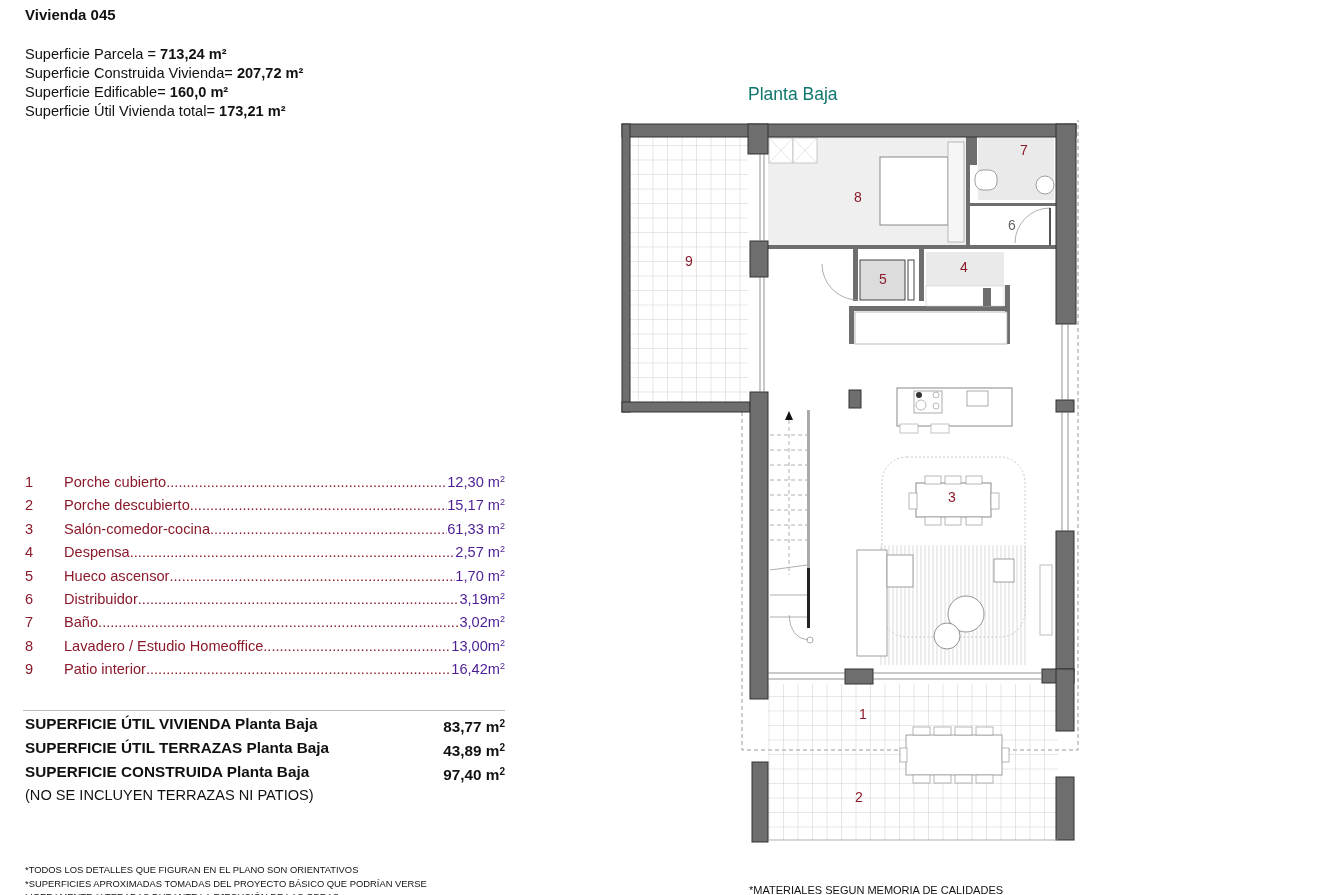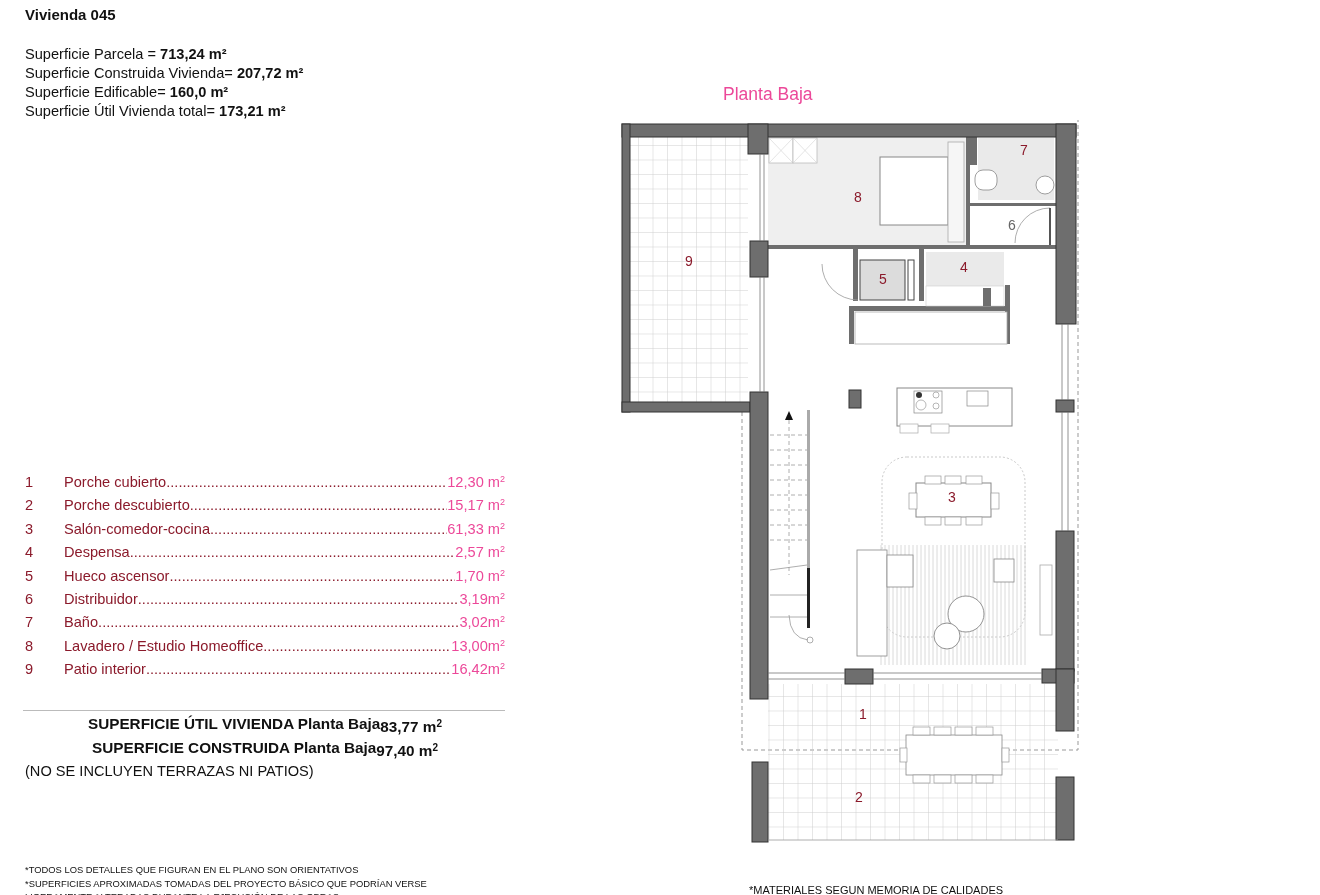--- a/index.html
+++ b/index.html
@@ -8,30 +8,30 @@
   .abs { position: absolute; }
   .title { left: 25px; top: 6px; font-size: 15px; font-weight: bold; }
   .summary { left: 25px; top: 45px; font-size: 14.6px; line-height: 19px; }
   .summary b { font-weight: bold; }
   .rooms { left: 25px; top: 469px; width: 480px; font-size: 14.6px; line-height: 20.4px; color: #8b1a2b; }
   .room-row { display: flex; align-items: baseline; white-space: nowrap; }
   .room-num { width: 39px; }
   .room-name { }
   .room-dots { flex: 1; overflow: hidden; color: #8b1a2b; letter-spacing: 0px; }
   .room-dots::before { content: "........................................................................................................................................"; }
-  .room-area { color: #ec4899; }
+  .room-area { color: #4c1d95; }
   .room-area sup { font-size: 9px; vertical-align: 5px; }
   .totals-line { left: 23px; top: 710px; width: 482px; height: 1px; background: #bbb; }
   .totals { left: 25px; top: 713px; width: 480px; font-size: 15.3px; line-height: 21px; }
-  .tot-row { display: flex; justify-content: center; font-weight: bold; }
+  .tot-row { display: flex; justify-content: space-between; font-weight: bold; }
   .tot-note { font-size: 14.6px; font-weight: normal; }
   .tot-row sup { font-size: 10px; vertical-align: 5px; }
   .foot { left: 25px; top: 863px; font-size: 9.4px; line-height: 13.5px; }
   .foot-right { left: 749px; top: 884px; font-size: 11px; }
-  .plan-title { left: 723px; top: 84px; font-size: 17.5px; color: #ec4899; }
+  .plan-title { left: 748px; top: 84px; font-size: 17.5px; color: #0f766e; }
   .room-label { font-size: 14px; color: #8b1a2b; }
 </style>
 </head>
 <body>
 
 <div class="abs title">Vivienda 045</div>
 
 <div class="abs summary">
   <div><span>Superficie Parcela = </span><b>713,24 m²</b></div>
   <div><span>Superficie Construida Vivienda= </span><b>207,72 m²</b></div>
@@ -94,20 +94,24 @@
       <span class="room-dots"></span>
       <span class="room-area"><span>16,42m</span><sup>2</sup></span>
     </div>
 </div>
 
 <div class="abs totals-line"></div>
 <div class="abs totals">
   <div class="tot-row">
       <span>SUPERFICIE ÚTIL VIVIENDA Planta Baja</span>
       <span><span>83,77 m</span><sup>2</sup></span>
+    </div>
+  <div class="tot-row">
+      <span>SUPERFICIE ÚTIL TERRAZAS Planta Baja</span>
+      <span><span>43,89 m</span><sup>2</sup></span>
     </div>
   <div class="tot-row">
       <span>SUPERFICIE CONSTRUIDA Planta Baja</span>
       <span><span>97,40 m</span><sup>2</sup></span>
     </div>
   <div class="tot-note">(NO SE INCLUYEN TERRAZAS NI PATIOS)</div>
 </div>
 
 <div class="abs foot">
   <div>*TODOS LOS DETALLES QUE FIGURAN EN EL PLANO SON ORIENTATIVOS</div>

